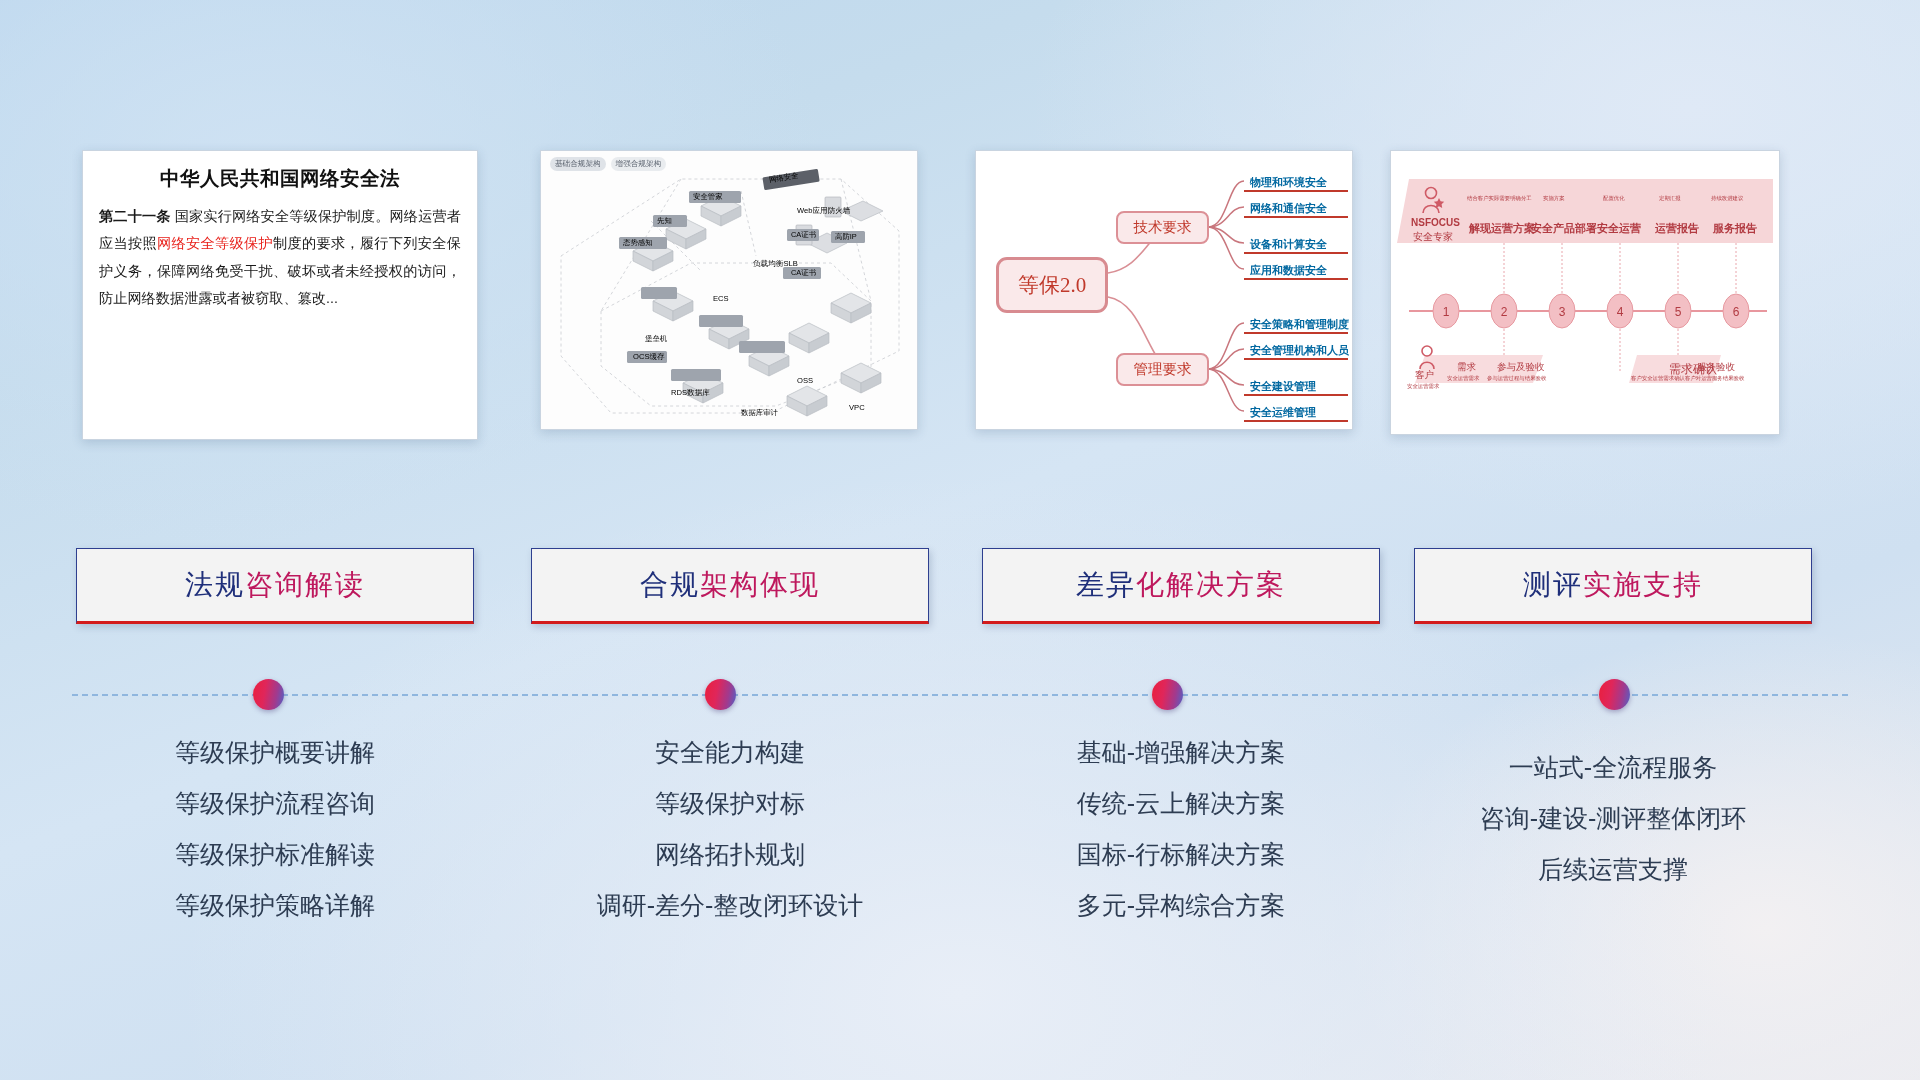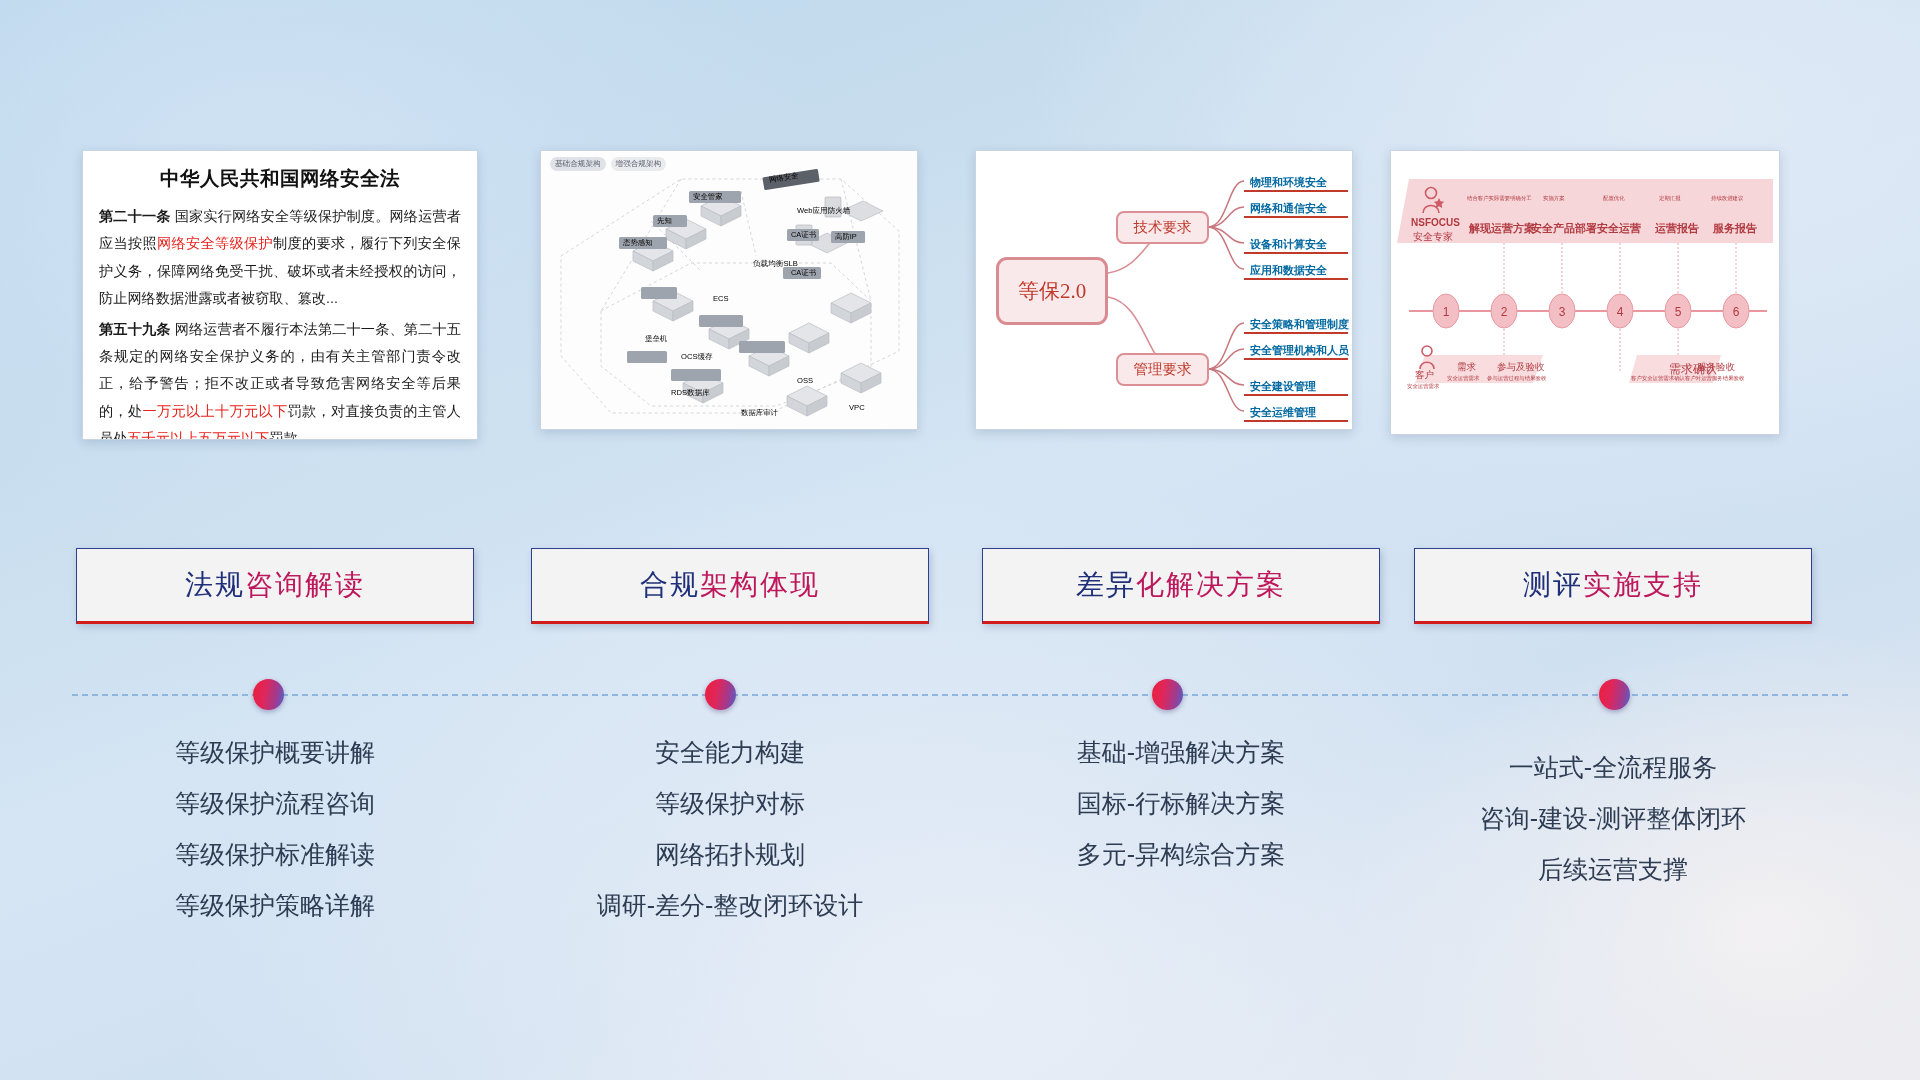--- a/index.html
+++ b/index.html
@@ -42,21 +42,21 @@
   .arch .tab { font-size:7.6px; color:#5c6470; background:#e9ecef; padding:2px 5px; border-radius:7px; white-space:nowrap; }
   .arch .tab.on { background:#dfe3e8; }
   .arch svg { position:absolute; left:0; top:0; }
   .nlbl { font-size:7.4px; fill:#ffffff; }
   .nlbl-d { font-size:7.6px; fill:#4a4f57; }
 
   
   .mind { position:relative; width:100%; height:100%; }
   .mind svg { position:absolute; left:0; top:0; }
   .mroot {
-    position:absolute; left:20px; top:106px; width:112px; height:68px;
+    position:absolute; left:20px; top:106px; width:112px; height:56px;
     background:#fae9ea; border:3px solid #d88b90; border-radius:11px;
     display:flex; align-items:center; justify-content:center;
     font-size:21px; color:#c0392b; font-family:"Liberation Serif","DejaVu Serif",serif;
   }
   .mbranch {
     position:absolute; width:93px; height:33px;
     background:#fae9ea; border:2px solid #dc9096; border-radius:8px;
     display:flex; align-items:center; justify-content:center;
     font-size:14.5px; color:#c0392b; font-family:"Liberation Serif","DejaVu Serif",serif;
   }
@@ -108,23 +108,20 @@
 
 <div class="stage">
 
   <div class="cards">
 
     <div class="card c1">
       <div class="law">
         <div class="law-title">中华人民共和国网络安全法</div>
         <div class="law-p">
           <b>第二十一条</b><span> 国家实行网络安全等级保护制度。网络运营者应当按照</span><span class="hl">网络安全等级保护</span><span>制度的要求，履行下列安全保护义务，保障网络免受干扰、破坏或者未经授权的访问，防止网络数据泄露或者被窃取、篡改...</span>
-        </div>
-        <div class="law-p">
-          <b>第五十九条</b><span> 网络运营者不履行本法第二十一条、第二十五条规定的网络安全保护义务的，由有关主管部门责令改正，给予警告；拒不改正或者导致危害网络安全等后果的，处</span><span class="hl">一万元以上十万元以下</span><span>罚款，对直接负责的主管人员处</span><span class="hl">五千元以上五万元以下</span><span>罚款。</span>
         </div>
       </div>
     </div>
 
     <div class="card c2">
       <div class="arch">
         <div class="tabs">
           <span class="tab on">基础合规架构</span>
           <span class="tab">增强合规架构</span>
         </div>
@@ -203,21 +200,21 @@
         <span class="nlbl" style="position:absolute;left:116px;top:65px;">先知</span>
         <span class="nlbl" style="position:absolute;left:152px;top:41px;">安全管家</span>
         <span class="nlbl" style="position:absolute;left:104px;top:137px;margin-top:46px;">堡垒机</span>
         <span class="nlbl" style="position:absolute;left:228px;top:22px;transform:rotate(-9deg);">网络安全</span>
         <span class="nlbl-d" style="position:absolute;left:172px;top:143px;">ECS</span>
         <span class="nlbl" style="position:absolute;left:250px;top:117px;">CA证书</span>
         <span class="nlbl-d" style="position:absolute;left:256px;top:55px;">Web应用防火墙</span>
         <span class="nlbl-d" style="position:absolute;left:212px;top:108px;">负载均衡SLB</span>
         <span class="nlbl" style="position:absolute;left:250px;top:79px;">CA证书</span>
         <span class="nlbl" style="position:absolute;left:294px;top:81px;">高防IP</span>
-        <span class="nlbl-d" style="position:absolute;left:92px;top:201px;margin-left:48px;">OCS缓存</span>
+        <span class="nlbl-d" style="position:absolute;left:92px;top:201px;">OCS缓存</span>
         <span class="nlbl-d" style="position:absolute;left:130px;top:237px;">RDS数据库</span>
         <span class="nlbl-d" style="position:absolute;left:256px;top:225px;">OSS</span>
         <span class="nlbl-d" style="position:absolute;left:308px;top:252px;">VPC</span>
         <span class="nlbl" style="position:absolute;left:200px;top:257px;">数据库审计</span>
       </div>
     </div>
 
     <div class="card c3">
       <div class="mind">
         <svg width="378" height="280" viewBox="0 0 378 280">
@@ -378,20 +375,21 @@
     <div class="li">等级保护策略详解</div>
   </div>
   <div class="col cl2">
     <div class="li">安全能力构建</div>
     <div class="li">等级保护对标</div>
     <div class="li">网络拓扑规划</div>
     <div class="li">调研-差分-整改闭环设计</div>
   </div>
   <div class="col cl3">
     <div class="li">基础-增强解决方案</div>
+    <div class="li">传统-云上解决方案</div>
     <div class="li">国标-行标解决方案</div>
     <div class="li">多元-异构综合方案</div>
   </div>
   <div class="col cl4" style="top:755px;">
     <div class="li">一站式-全流程服务</div>
     <div class="li">咨询-建设-测评整体闭环</div>
     <div class="li">后续运营支撑</div>
   </div>
 
 </div>

